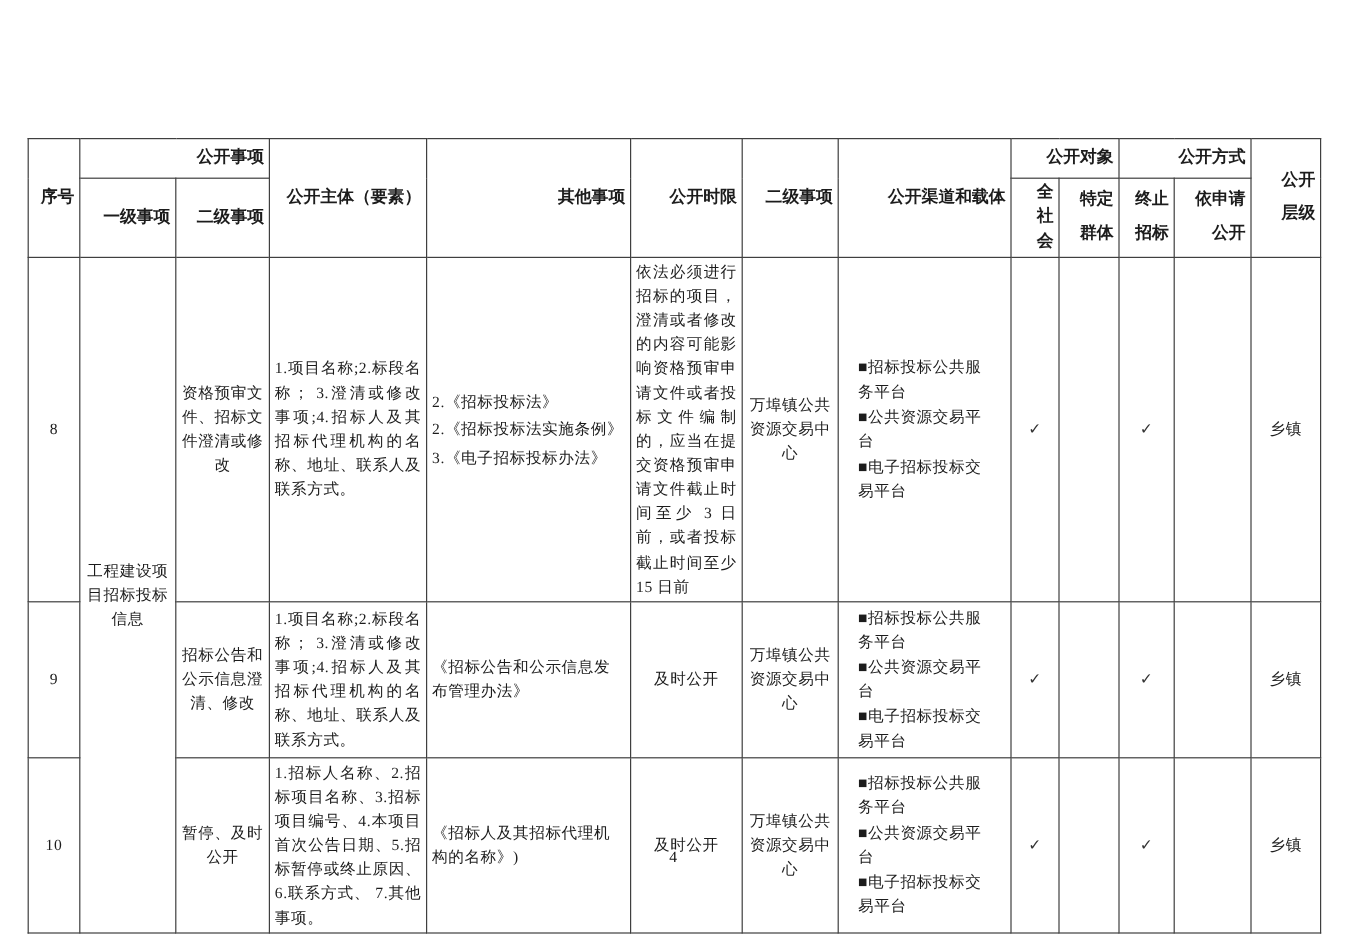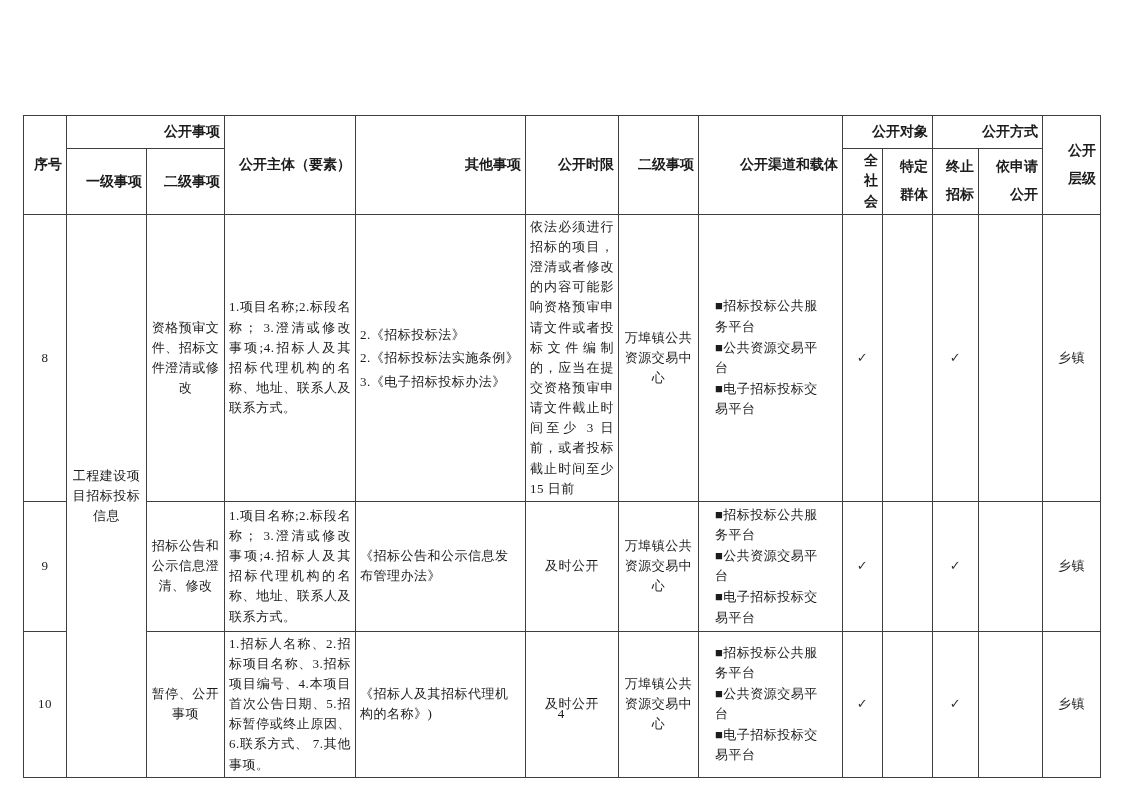--- a/index.html
+++ b/index.html
@@ -138,21 +138,21 @@
       </td>
       <td class="c check">✓</td>
       <td class="c check"></td>
       <td class="c check">✓</td>
       <td class="c check"></td>
       <td class="c">乡镇</td>
     </tr>
 
     <tr class="r10">
       <td class="c">10</td>
-      <td class="c">暂停、公开事项</td>
+      <td class="c">暂停、及时公开</td>
       <td class="j">1.招标人名称、2.招标项目名称、3.招标项目编号、4.本项目首次公告日期、5.招标暂停或终止原因、 6.联系方式、 7.其他事项。</td>
       <td class="lft">《招标人及其招标代理机构的名称》)</td>
       <td class="c">及时公开</td>
       <td class="c">万埠镇公共资源交易中心</td>
       <td class="lft chan">
         <div>■招标投标公共服务平台</div>
         <div>■公共资源交易平台</div>
         <div>■电子招标投标交易平台</div>
       </td>
       <td class="c check">✓</td>

